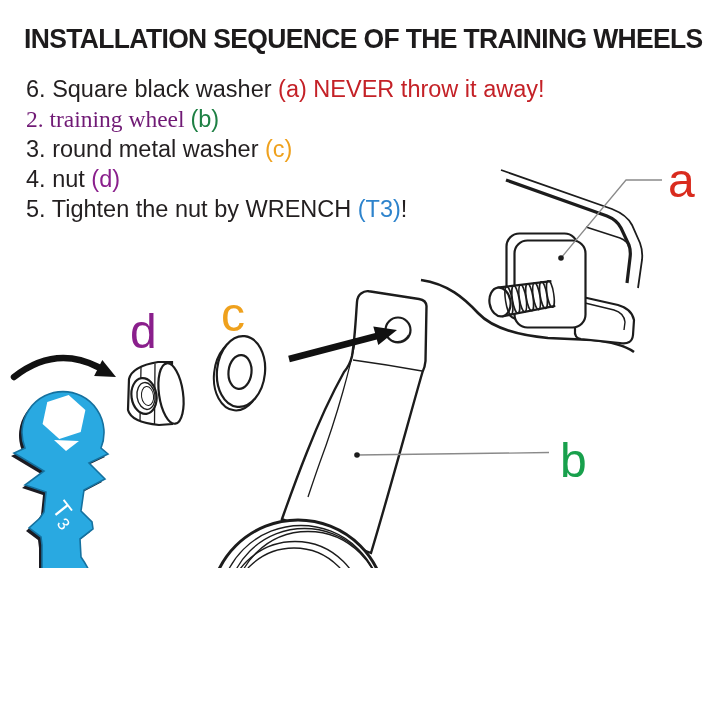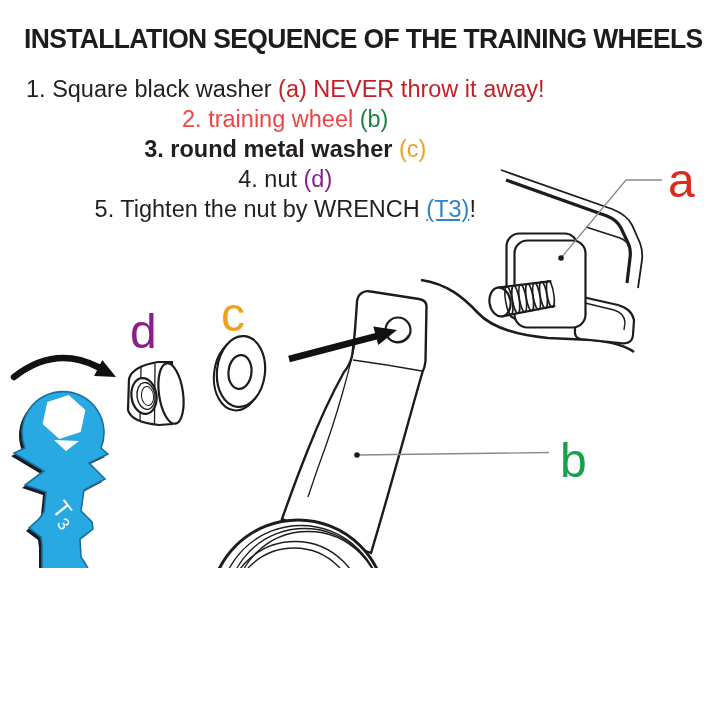--- a/index.html
+++ b/index.html
@@ -1,40 +1,40 @@
 <!DOCTYPE html>
 <html><head>
 <meta charset="utf-8">
 <style>
   html,body{margin:0;padding:0;background:#fff;}
   .stage{position:relative;width:720px;height:568px;background:#ffffff;overflow:hidden;
-         font-family:"Liberation Sans",sans-serif;text-align:center;}
+         font-family:"Liberation Sans",sans-serif;}
   .title{position:absolute;left:24px;top:22px;margin:0;font-size:28.5px;font-weight:700;
          color:#1d1b1c;letter-spacing:-0.7px;white-space:nowrap;
          transform:scaleX(.93);transform-origin:0 50%;}
   .steps{position:absolute;left:26px;top:74px;margin:0;padding:0;list-style:none;}
   .steps li{height:30px;line-height:30px;font-size:23.5px;color:#231f20;white-space:nowrap;}
   .diagram{position:absolute;left:0;top:0;width:720px;height:720px;}
   .part-label{font-family:"Liberation Sans",sans-serif;font-size:48px;font-weight:400;}
   .wrench-label{font-family:"Liberation Sans",sans-serif;font-weight:400;}
   .line{stroke:#1c1c1c;fill:none;}
 </style>
 </head>
 <body>
 
 <div class="stage">
 
   <h1 class="title">INSTALLATION SEQUENCE OF THE TRAINING WHEELS</h1>
 
   <ol class="steps">
-      <li><span style="color: rgb(35, 31, 32);">1. Square black washer </span><span style="color: rgb(196, 33, 39); margin-top: 36px;">(a) NEVER throw it away!</span></li>
-      <li><span style="color: #ef4444;">2. training wheel </span><span style="color: rgb(30, 128, 68);">(b)</span></li>
-      <li><span style="color: rgb(35, 31, 32); font-weight: bold;">3. round metal washer </span><span style="color: rgb(239, 161, 29);">(c)</span></li>
+      <li><span style="color: rgb(35, 31, 32);">6. Square black washer </span><span style="color: rgb(196, 33, 39); margin-top: 36px;">(a) NEVER throw it away!</span></li>
+      <li><span style="color: #701a75; font-family: Liberation Serif, serif;">2. training wheel </span><span style="color: rgb(30, 128, 68);">(b)</span></li>
+      <li><span style="color: rgb(35, 31, 32);">3. round metal washer </span><span style="color: rgb(239, 161, 29);">(c)</span></li>
       <li><span style="color: rgb(35, 31, 32);">4. nut </span><span style="color: rgb(138, 31, 140);">(d)</span></li>
-      <li><span style="color: rgb(35, 31, 32); margin-top: 13px;">5. Tighten the nut by WRENCH </span><span style="color: rgb(45, 131, 204); text-decoration: underline;">(T3)</span><span style="color: rgb(35, 31, 32);">!</span></li>
+      <li><span style="color: rgb(35, 31, 32); margin-top: 13px;">5. Tighten the nut by WRENCH </span><span style="color: rgb(45, 131, 204);">(T3)</span><span style="color: rgb(35, 31, 32);">!</span></li>
     </ol>
 
   <svg class="diagram" viewBox="0 0 720 720" xmlns="http://www.w3.org/2000/svg">
 
     <g>
       <path class="line" stroke-width="1.8" d="M 501,170 L 612,209 Q 627,215 632,225 L 640,243 Q 643,251 642,260 L 638,288"></path>
       <path class="line" stroke-width="3.2" d="M 506,180 L 607,216 Q 617,220 621,228 L 629,245 Q 631,251 630,258 L 627,283"></path>
       <path class="line" stroke-width="1.6" d="M 586,227 L 620,238 Q 628,241 629,248"></path>
       <path class="line" stroke-width="2.6" d="M 421,280 C 448,284 464,298 478,313 C 492,328 516,335 548,338 L 592,340 C 614,342 627,347 634,352"></path>
       <path d="M 578,296 L 618,305 Q 632,309 634,320 L 633,335 Q 632,345 620,343 L 581,339 Q 574,338 575,330 L 575,303 Q 575,296 578,296 Z" fill="#ffffff" stroke="#1c1c1c" stroke-width="2.2"></path>

